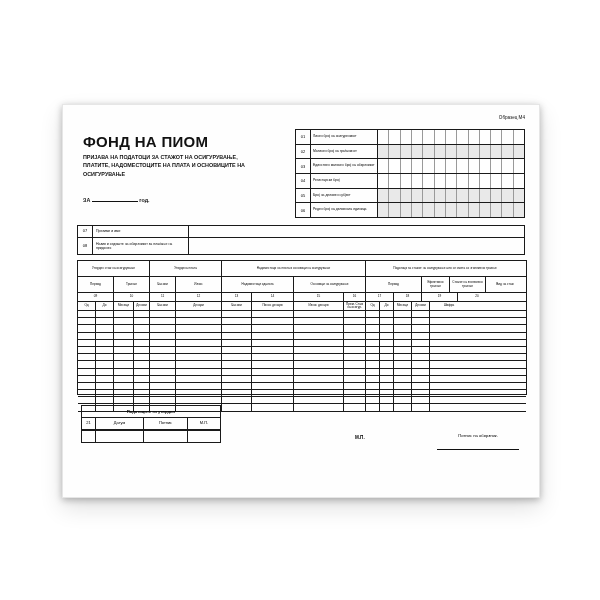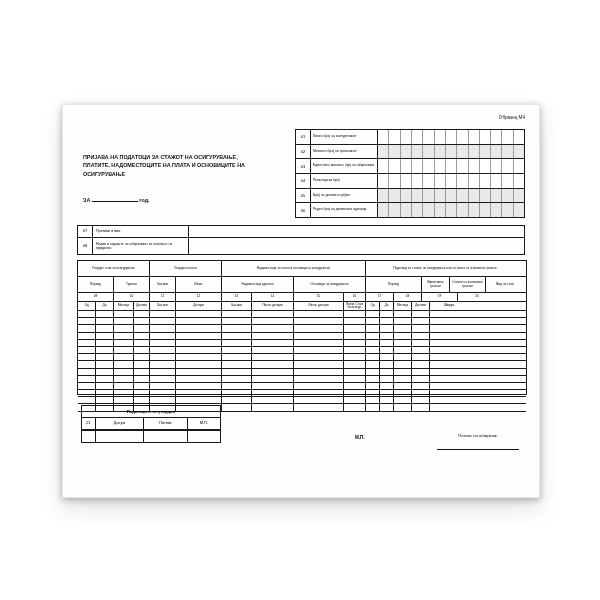--- a/index.html
+++ b/index.html
@@ -134,20 +134,21 @@
 </style>
 </head>
 <body>
 
 <div id="page">
   <div class="sheet">
     <div class="inner">
 
       <div class="formcode">Образец М4</div>
 
+      <div class="title">ФОНД НА ПИОМ</div>
       <div class="subtitle">ПРИЈАВА НА ПОДАТОЦИ ЗА СТАЖОТ НА ОСИГУРУВАЊЕ, ПЛАТИТЕ, НАДОМЕСТОЦИТЕ НА ПЛАТА И ОСНОВИЦИТЕ НА ОСИГУРУВАЊЕ</div>
       <div class="year-line">
         <span>ЗА</span>
         <span class="ul"></span>
         <span>год.</span>
       </div>
 
       <div class="toptable">
 
         <div class="trow">

